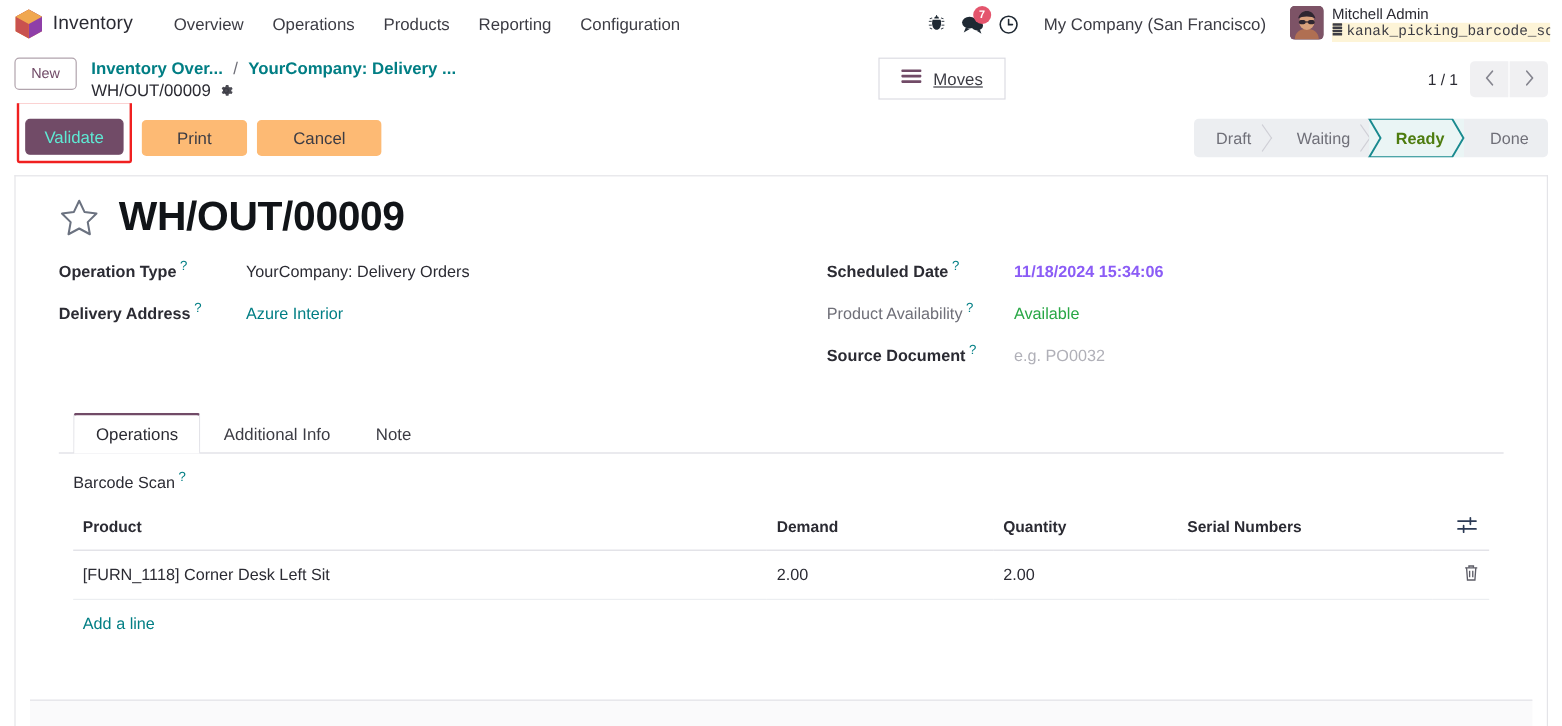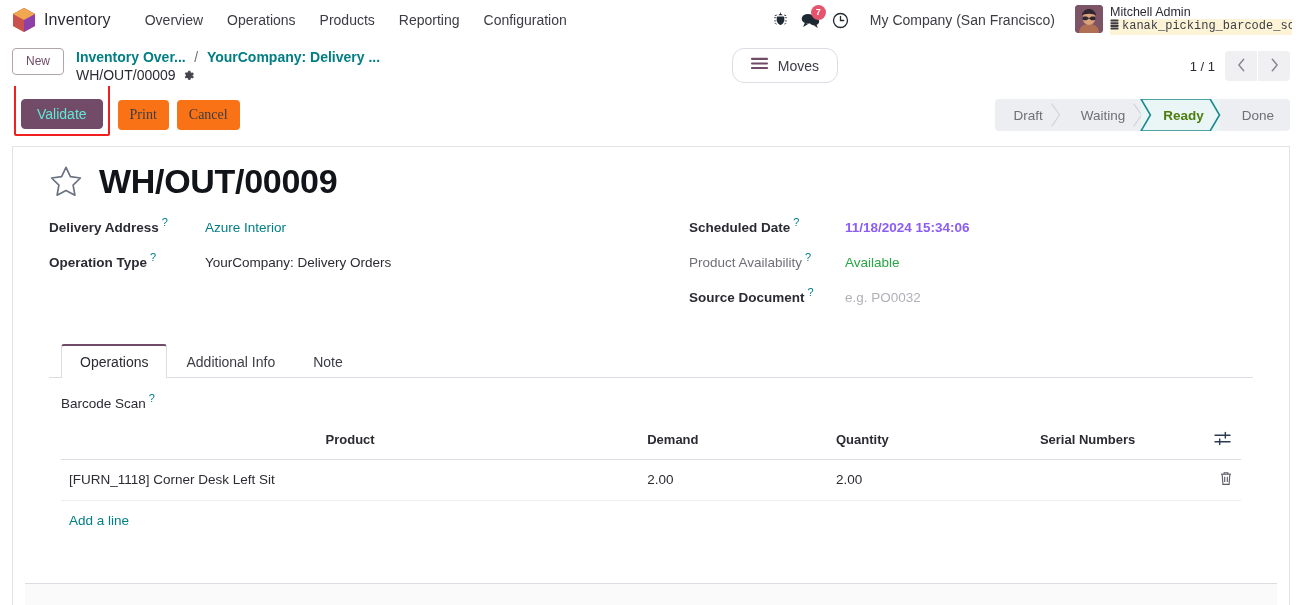--- a/index.html
+++ b/index.html
@@ -138,28 +138,29 @@
     display: inline-flex;
     align-items: center;
     gap: 6px;
   }
   .gear-btn { cursor: pointer; display:inline-flex; color:#3c3c44; }
 
   .cp-mid { flex: 1 1 auto; display: flex; justify-content: center; padding-top: 2px;}
   .btn-moves {
     border: 1px solid #dcdce3;
     background: #fff;
-    border-radius: 12px;
+    border-radius: 0;
     display: inline-flex;
     align-items: center;
     gap: 10px;
     padding: 8px 18px;
     font-size: 14px;
     color: #3c3c44;
     cursor: pointer;
+    text-decoration: underline;
   }
   .cp-right { display: flex; align-items: center; padding-top: 5px;}
   .pager-count {
     font-size: 13px;
     color: #2b2b33;
     margin-right: 10px;
     white-space: nowrap;
   }
   .pager-btn {
     width: 32px; height: 30px;
@@ -193,29 +194,29 @@
     background: #714b67;
     color: #5eead4;
     border: 1px solid #714b67;
     border-radius: 4px;
     font-size: 14px;
     padding: 6px 15px;
     cursor: pointer;
     font-family: "Liberation Sans", sans-serif;
   }
   .btn-secondary {
-    background: #f97316;
+    background: #fdba74;
     color: #3c3c44;
     border: 1px solid transparent;
     border-radius: 4px;
     font-size: 14px;
-    padding: 6px 11px;
+    padding: 6px 29px;
     cursor: pointer;
     margin-left: 8px;
-    font-family: Liberation Serif, serif;
+    font-family: Liberation Sans, sans-serif;
   }
   .ab-spacer { flex: 1 1 auto; }
 
   
   .statusbar {
     display: flex;
     background: #eceef1;
     border-radius: 4px;
     overflow: hidden;
     height: 32px;
@@ -349,21 +350,21 @@
 
   table.lines {
     width: 100%;
     border-collapse: collapse;
     table-layout: fixed;
   }
   table.lines th {
     font-size: 13px;
     font-weight: bold;
     color: #2b2b33;
-    text-align: center;
+    text-align: left;
     padding: 8px 8px 10px 8px;
     border-bottom: 1px solid #dcdce3;
     white-space: nowrap;
   }
   table.lines th.num, table.lines td.num { text-align: left; }
   table.lines th.opt { width: 42px; text-align: right; padding-right: 10px; }
   table.lines td {
     font-size: 13.5px;
     color: #2b2b33;
     padding: 11px 8px;
@@ -573,29 +574,29 @@
         </svg>
       </span>
       <span class="doc-title">WH/OUT/00009</span>
     </div>
 
     <div class="fields">
 
       <div class="col left">
         <div class="field-row">
           <span class="flabel">
+            <span>Operation Type</span><span class="q">?</span>
+          </span>
+          <span class="fvalue">YourCompany: Delivery Orders</span>
+        </div>
+        <div class="field-row">
+          <span class="flabel">
             <span>Delivery Address</span><span class="q">?</span>
           </span>
           <span class="fvalue link">Azure Interior</span>
-        </div>
-        <div class="field-row">
-          <span class="flabel">
-            <span>Operation Type</span><span class="q">?</span>
-          </span>
-          <span class="fvalue">YourCompany: Delivery Orders</span>
         </div>
       </div>
 
       <div class="col right">
         <div class="field-row">
           <span class="flabel">
             <span>Scheduled Date</span><span class="q">?</span>
           </span>
           <span class="fvalue date">11/18/2024 15:34:06</span>
         </div>

